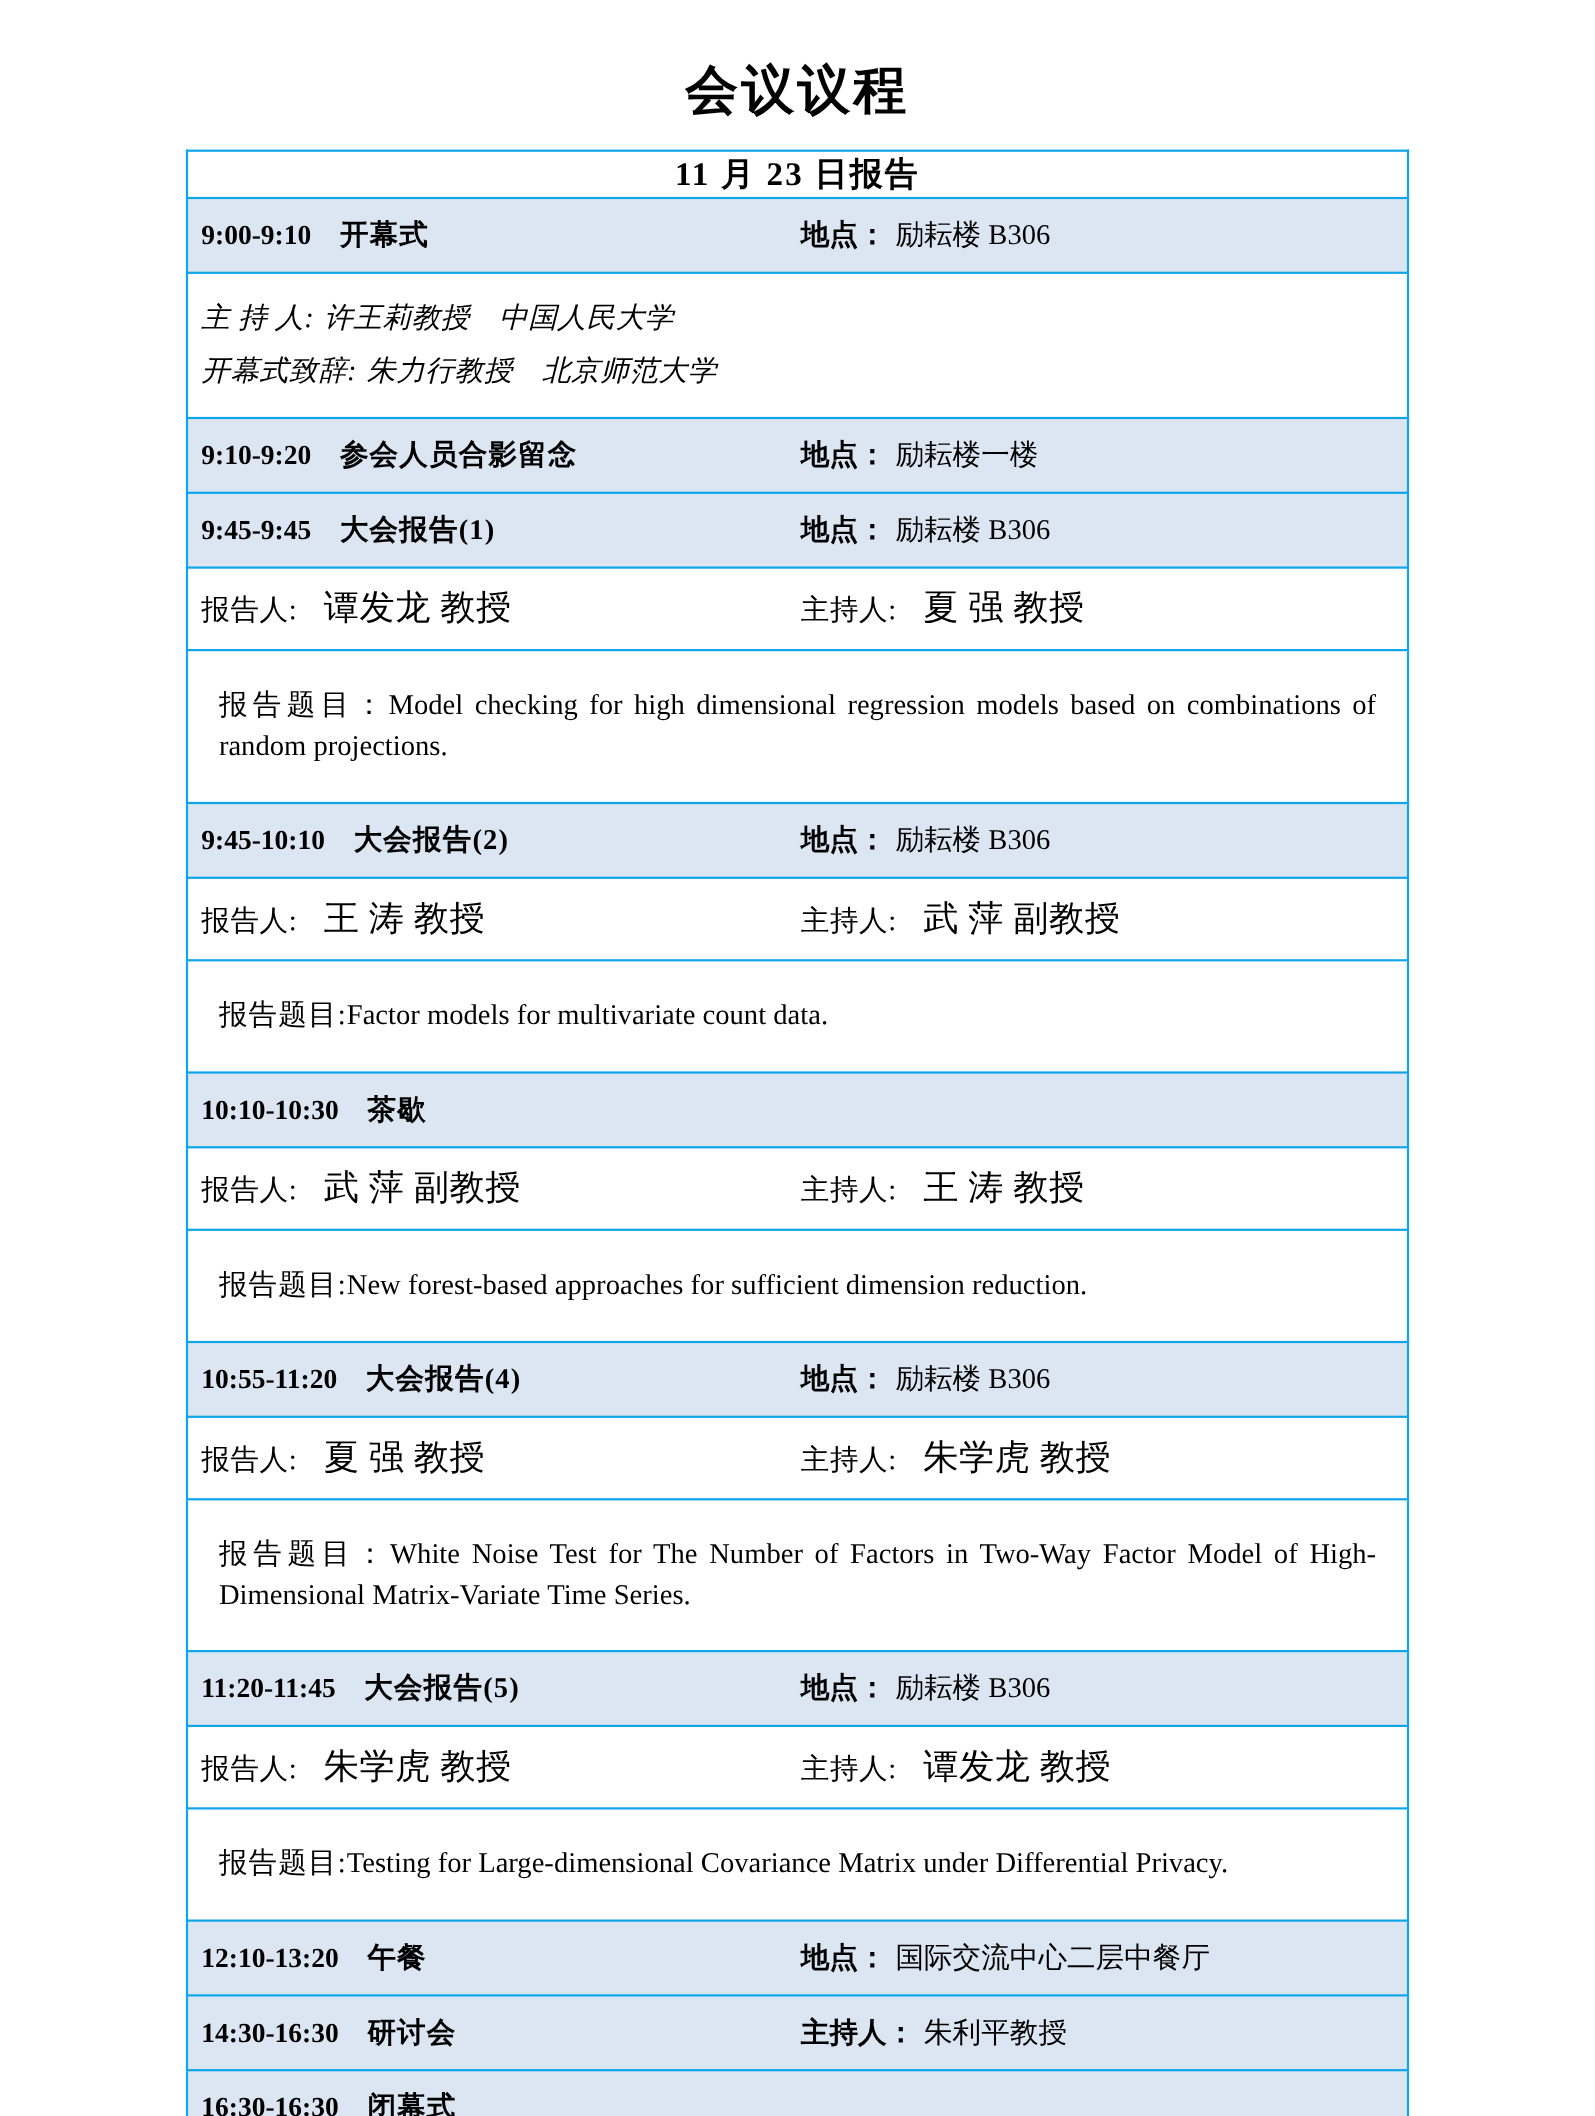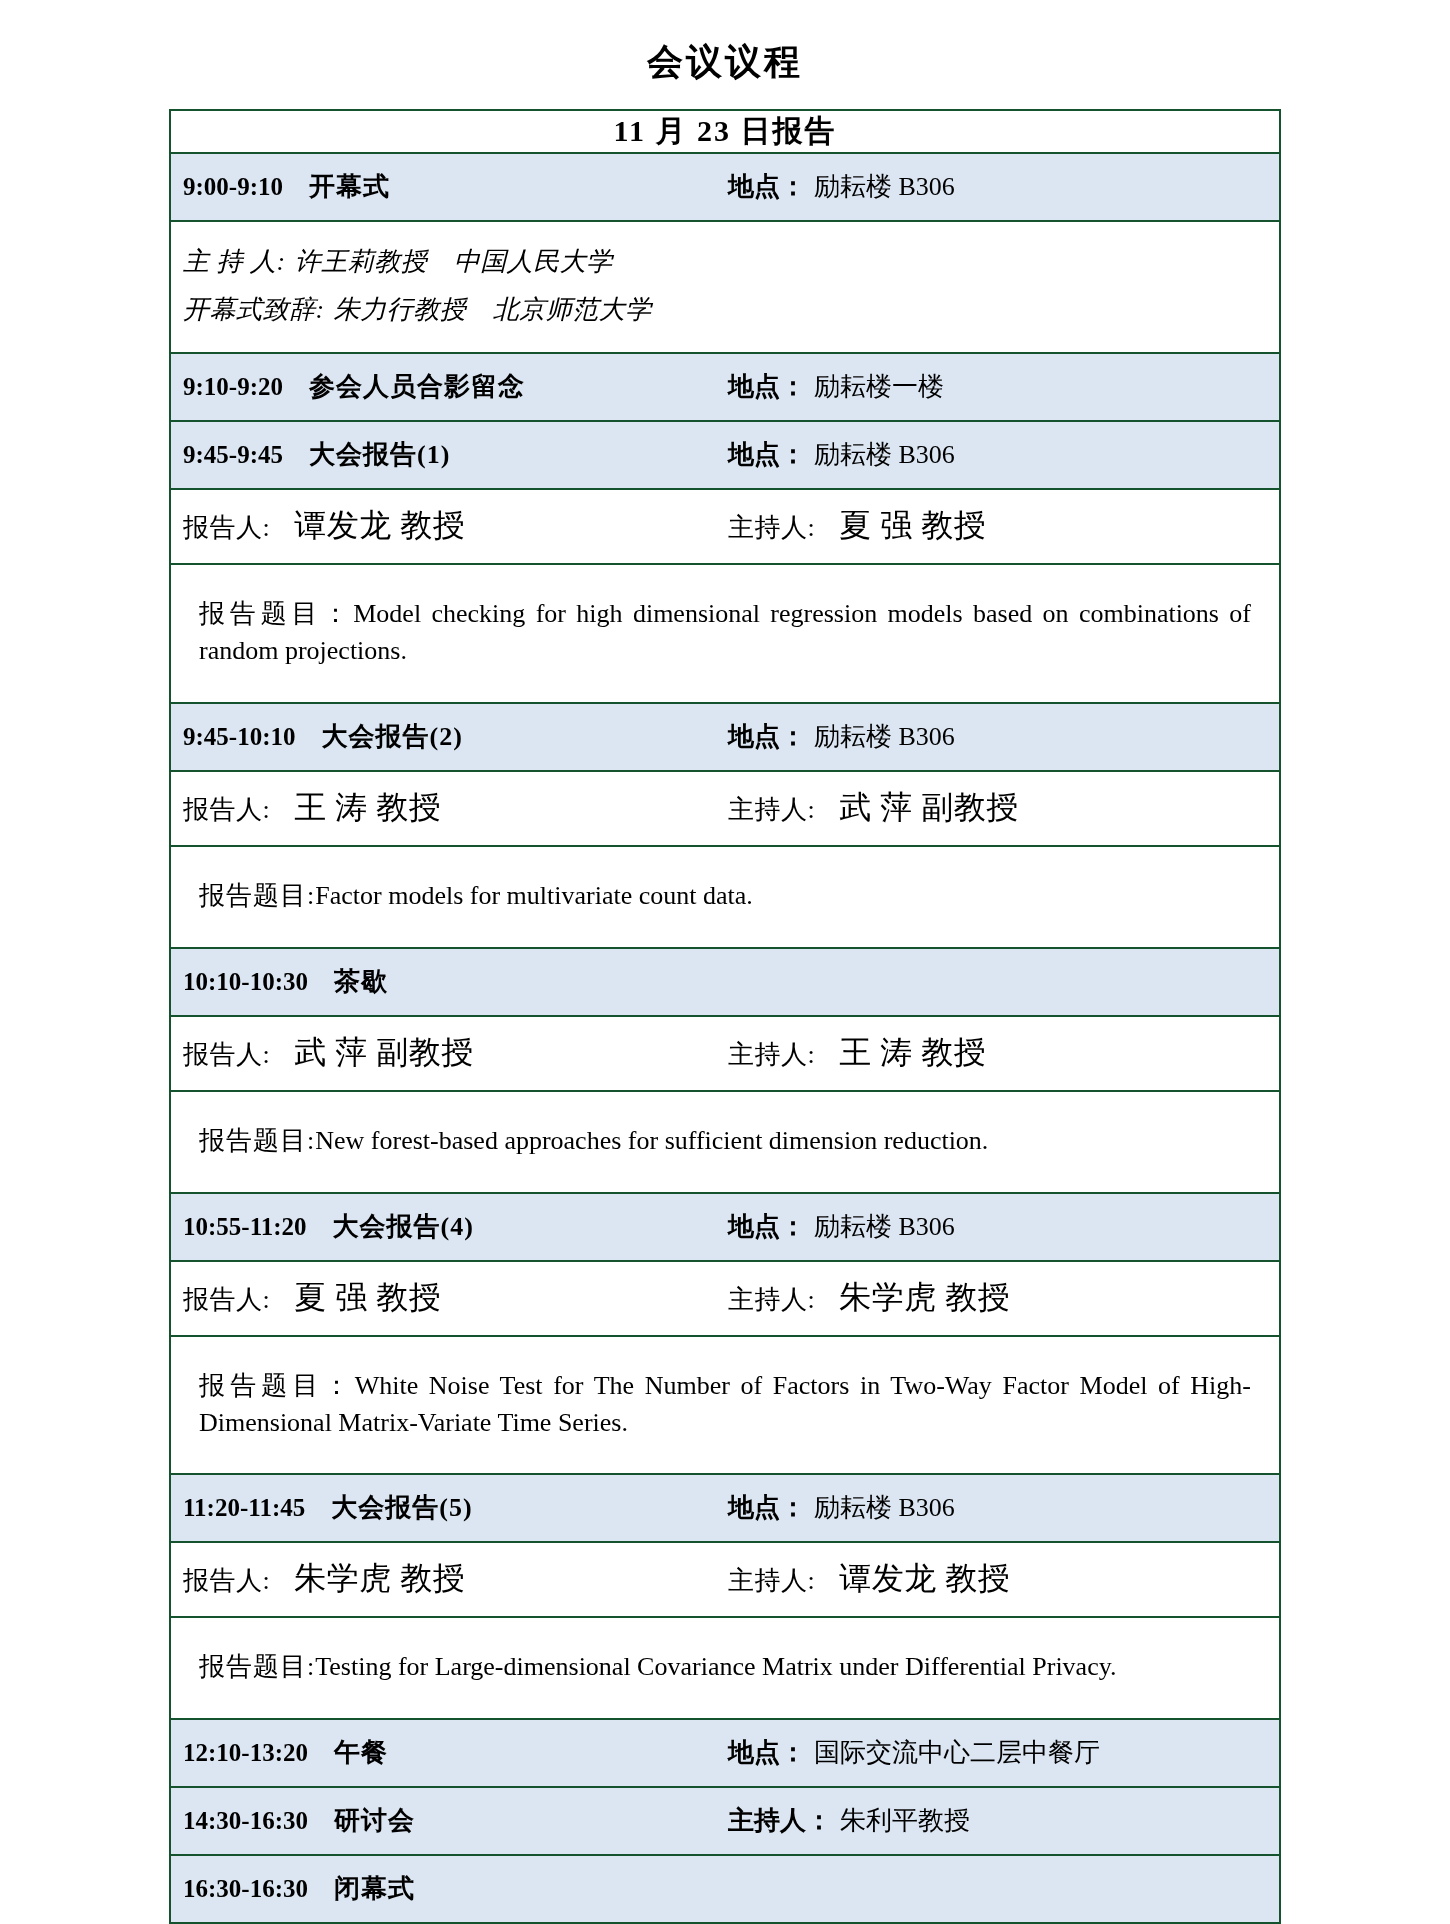--- a/index.html
+++ b/index.html
@@ -18,34 +18,34 @@
   .page {
     width: 1450px;
     min-height: 1924px;
     padding: 0 40px;
     position: relative;
   }
   .doc-title {
     text-align: center;
     font-family: "Liberation Sans", "DejaVu Sans", sans-serif;
     font-weight: bold;
-    font-size: 36px;
+    font-size: 48px;
     letter-spacing: 3px;
-    padding-top: 38px;
+    padding-top: 50px;
     padding-bottom: 22px;
   }
 
   table.agenda {
     width: 1110px;
     margin: 0 auto;
     border-collapse: collapse;
     table-layout: fixed;
   }
   table.agenda td {
-    border: 2px solid #14532d;
+    border: 2px solid #0ea5e9;
     padding: 0;
     vertical-align: middle;
   }
 
   
   .hdr-cell {
     text-align: center;
     font-weight: bold;
     font-size: 30px;
     letter-spacing: 2px;

